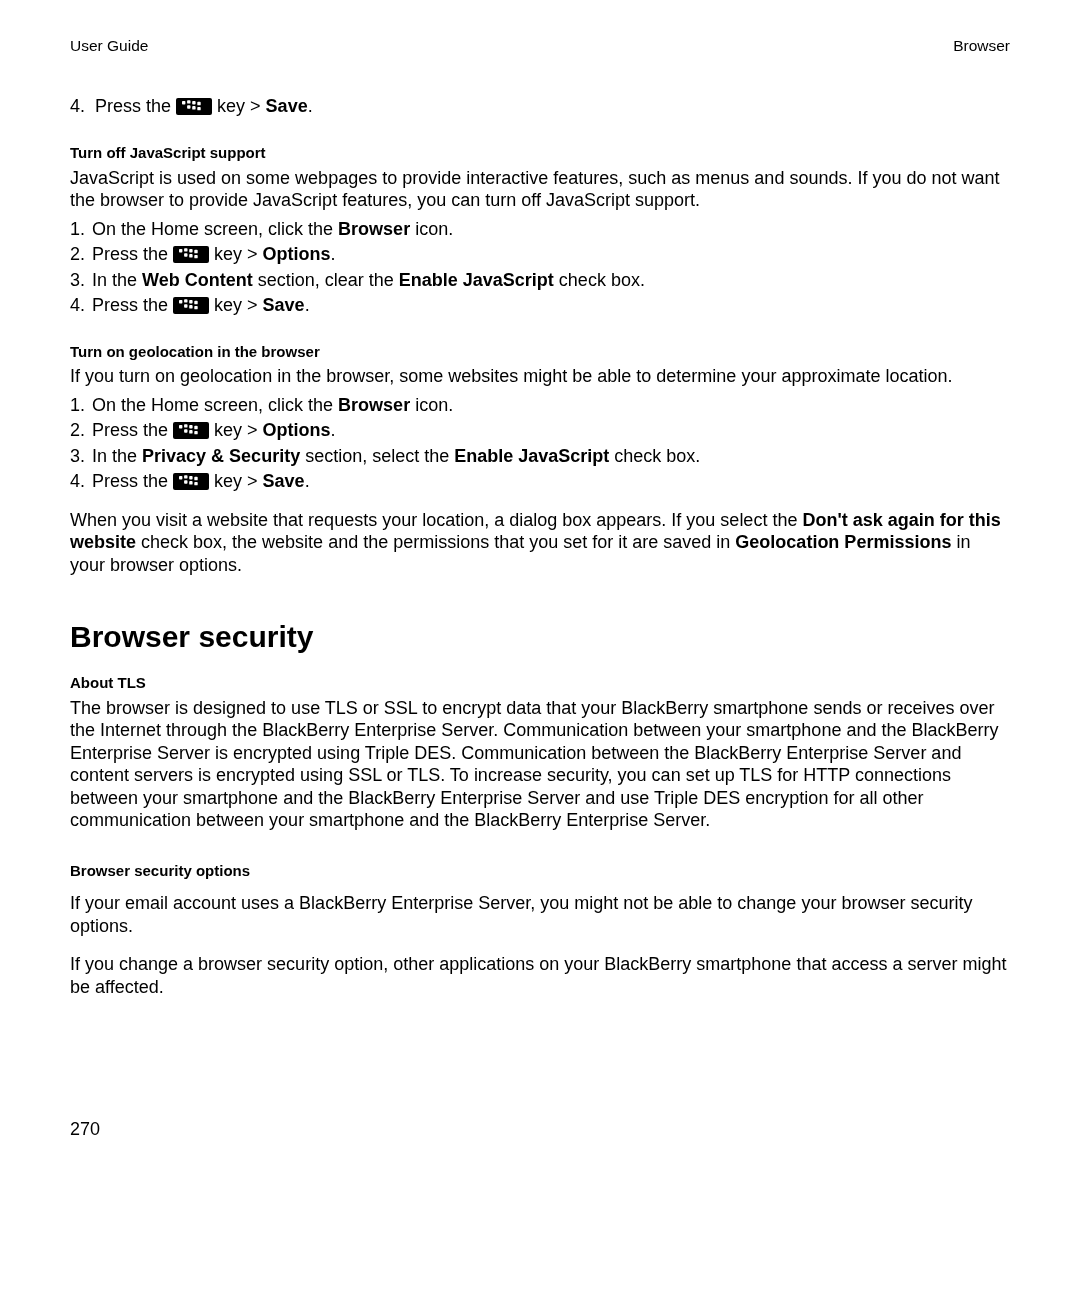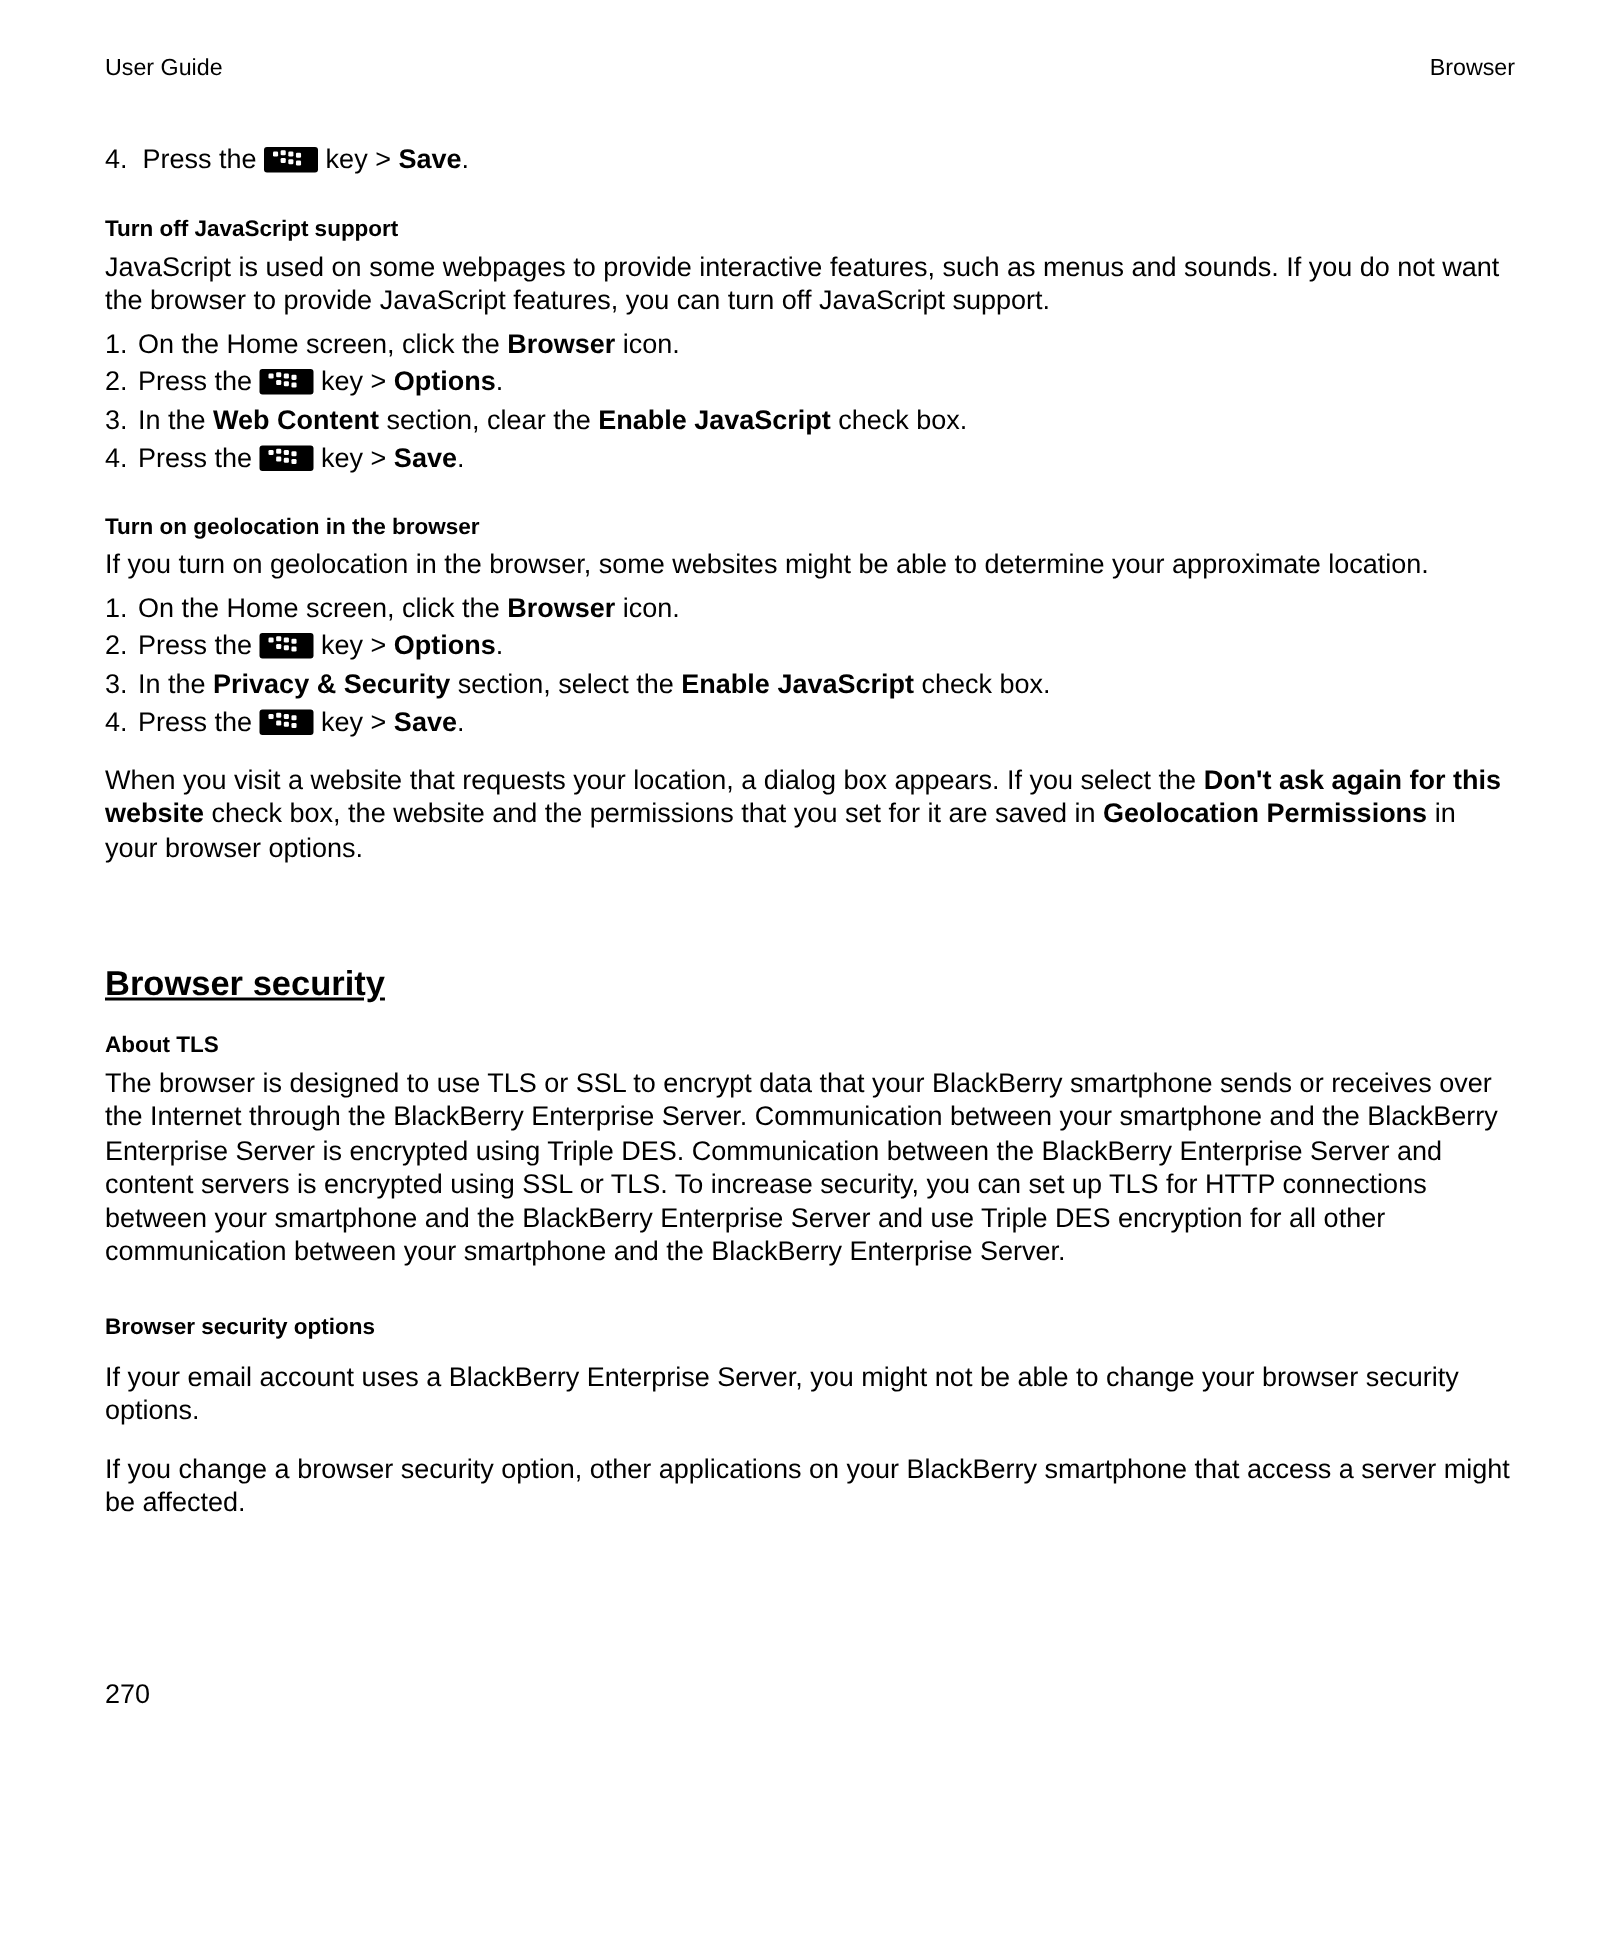--- a/index.html
+++ b/index.html
@@ -54,24 +54,23 @@
       18px 7px 0 0 #fff;
     transform: scale(0.85);
     transform-origin: top left;
   }
   h2.section {
     font-size: 15px;
     font-weight: bold;
     margin: 26px 0 4px 0;
   }
   h1.big {
-    font-size: 23px;
+    font-size: 30px;
     font-weight: bold;
-    margin: 65px 0 18px 0;
-    text-decoration: underline;
+    margin: 42px 0 18px 0;
   }
   p.body {
     margin: 4px 0 6px 0;
   }
   p.block {
     margin: 16px 0 6px 0;
   }
   ol.steps {
     list-style: none;
     padding: 0;

